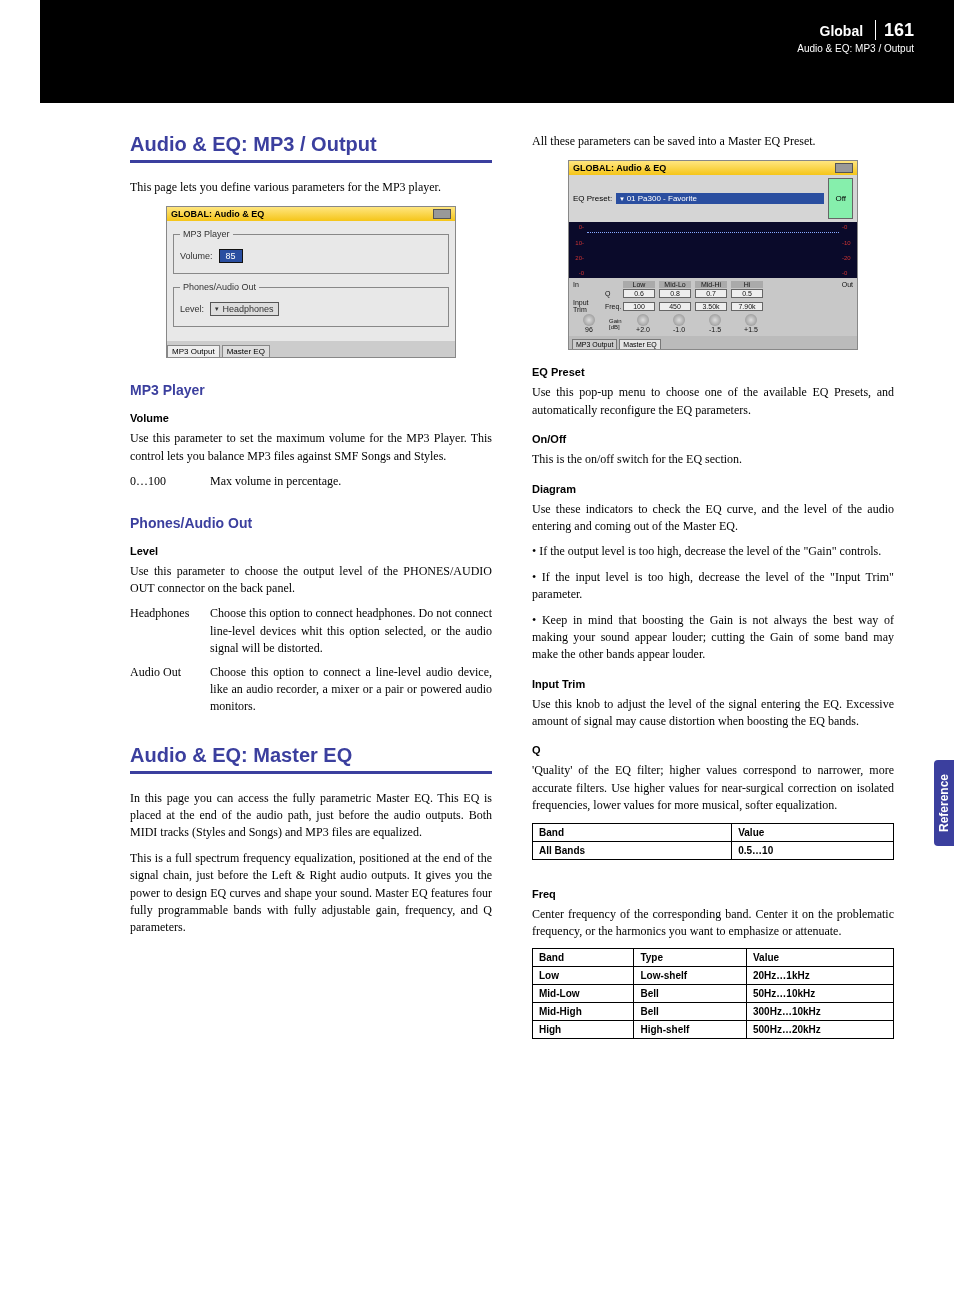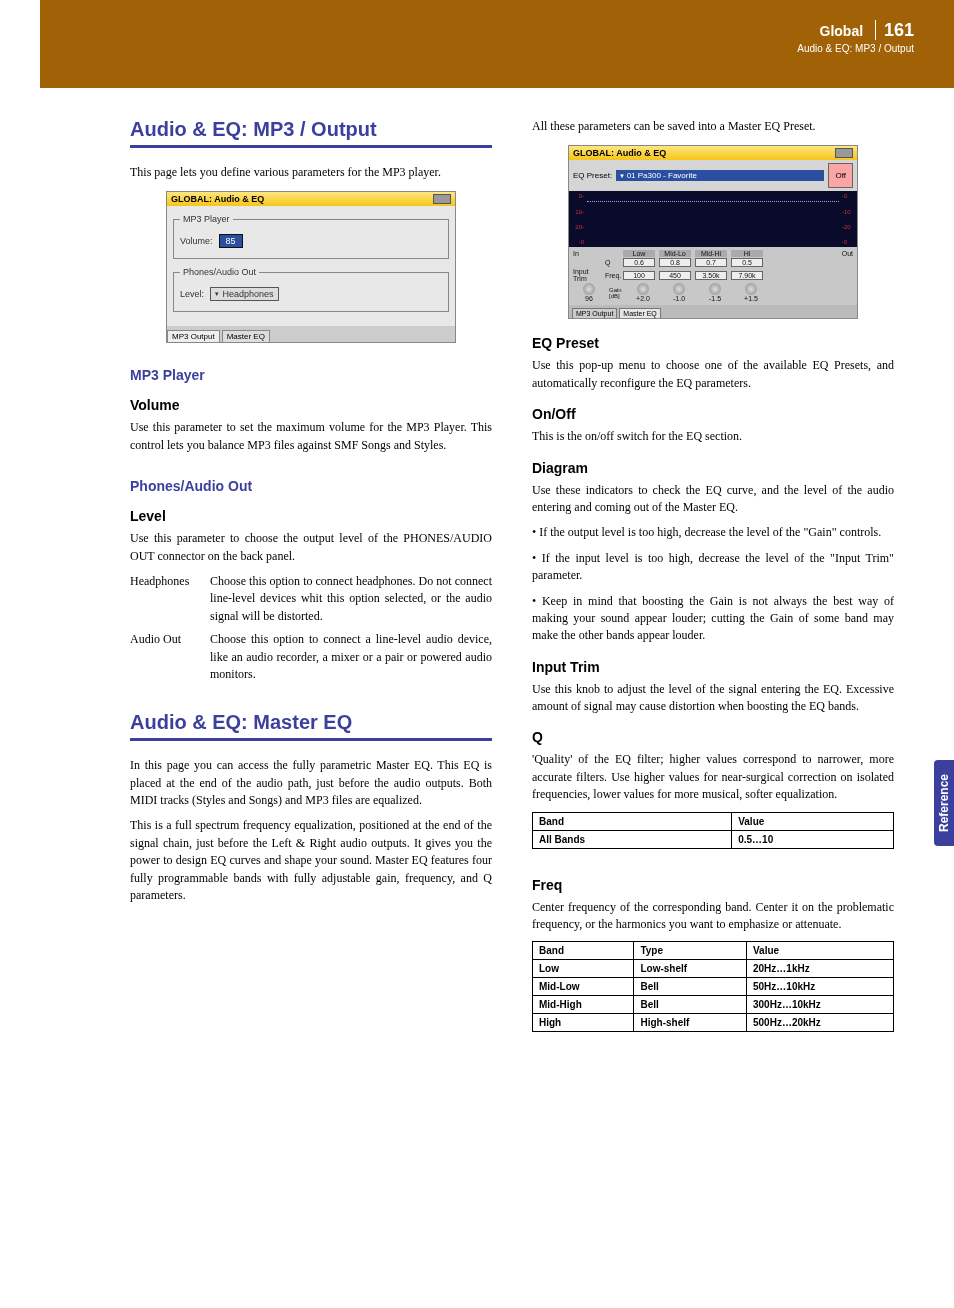--- a/index.html
+++ b/index.html
@@ -6,22 +6,22 @@
   body {
     font-family: Georgia, 'Times New Roman', serif;
     background: #fff;
     width: 954px;
     margin: 0 auto;
     color: #000;
     font-size: 12px;
     position: relative;
   }
   .top-banner {
-    background: #a16207;
-    height: 88px;
+    background: #000000;
+    height: 103px;
     margin-left: 40px;
     margin-right: 0;
     position: relative;
     color: #fff;
   }
   .top-banner .crumb {
     position: absolute;
     right: 40px;
     top: 20px;
     text-align: right;
@@ -66,21 +66,21 @@
   h2 {
     font-family: Arial, sans-serif;
     color: #3b3f9e;
     font-size: 14px;
     font-weight: 700;
     margin-top: 24px;
     margin-bottom: 10px;
   }
   h3 {
     font-family: Arial, sans-serif;
-    font-size: 14px;
+    font-size: 11px;
     font-weight: 700;
     margin-top: 14px;
     margin-bottom: 6px;
   }
   p { 
     font-size: 12px; 
     line-height: 1.45; 
     margin-bottom: 8px;
     text-align: justify;
   }
@@ -143,21 +143,21 @@
     background: linear-gradient(#ffe680, #f5c518);
     font-size: 9px; font-weight: 700;
     padding: 2px 4px; display:flex; justify-content:space-between; align-items:center;
   }
   .shot2 .menu-btn { width:18px; height:10px; background:#999; border:1px solid #555;}
   .shot2 .controls {
     background:#d5d5d5; padding:3px 4px; display:flex; align-items:center; gap:4px; font-size:8px;
   }
   .shot2 .controls .presetbox { flex:1; background:#2a4ea0; color:#fff; padding:1px 4px; font-size:8px; display:flex; align-items:center; gap:3px;}
   .shot2 .controls .presetbox::before { content:"▾"; font-size:7px;}
-  .shot2 .controls .offbtn { background:#fca5a5; border:1px solid #666; padding:7px 6px; font-size:8px;}
+  .shot2 .controls .offbtn { background:#86efac; border:1px solid #666; padding:15px 6px; font-size:8px;}
   .shot2 .graph {
     background:#0a0a2a; height:56px; position:relative; margin:0;
   }
   .shot2 .graph .ticks-l, .shot2 .graph .ticks-r {
     position:absolute; top:0; bottom:0; width:16px; color:#c33; font-size:6px;
     display:flex; flex-direction:column; justify-content:space-between; padding:2px 1px;
   }
   .shot2 .graph .ticks-l { left:0; text-align:right;}
   .shot2 .graph .ticks-r { right:0; text-align:left;}
   .shot2 .graph .curve {
@@ -241,20 +241,24 @@
       </div>
       <div class="tabs">
         <span class="tab active">MP3 Output</span>
         <span class="tab">Master EQ</span>
       </div>
     </div>
 
     <h2>MP3 Player</h2>
     <h3>Volume</h3>
     <p>Use this parameter to set the maximum volume for the MP3 Player. This control lets you balance MP3 files against SMF Songs and Styles.</p>
+    <div class="def-row">
+      <div class="term">0…100</div>
+      <div class="def">Max volume in percentage.</div>
+    </div>
 
     <h2>Phones/Audio Out</h2>
     <h3>Level</h3>
     <p>Use this parameter to choose the output level of the PHONES/AUDIO OUT connector on the back panel.</p>
     <div class="def-row">
       <div class="term">Headphones</div>
       <div class="def">Choose this option to connect headphones. Do not connect line-level devices whit this option selected, or the audio signal will be distorted.</div>
     </div>
     <div class="def-row">
       <div class="term">Audio Out</div>

